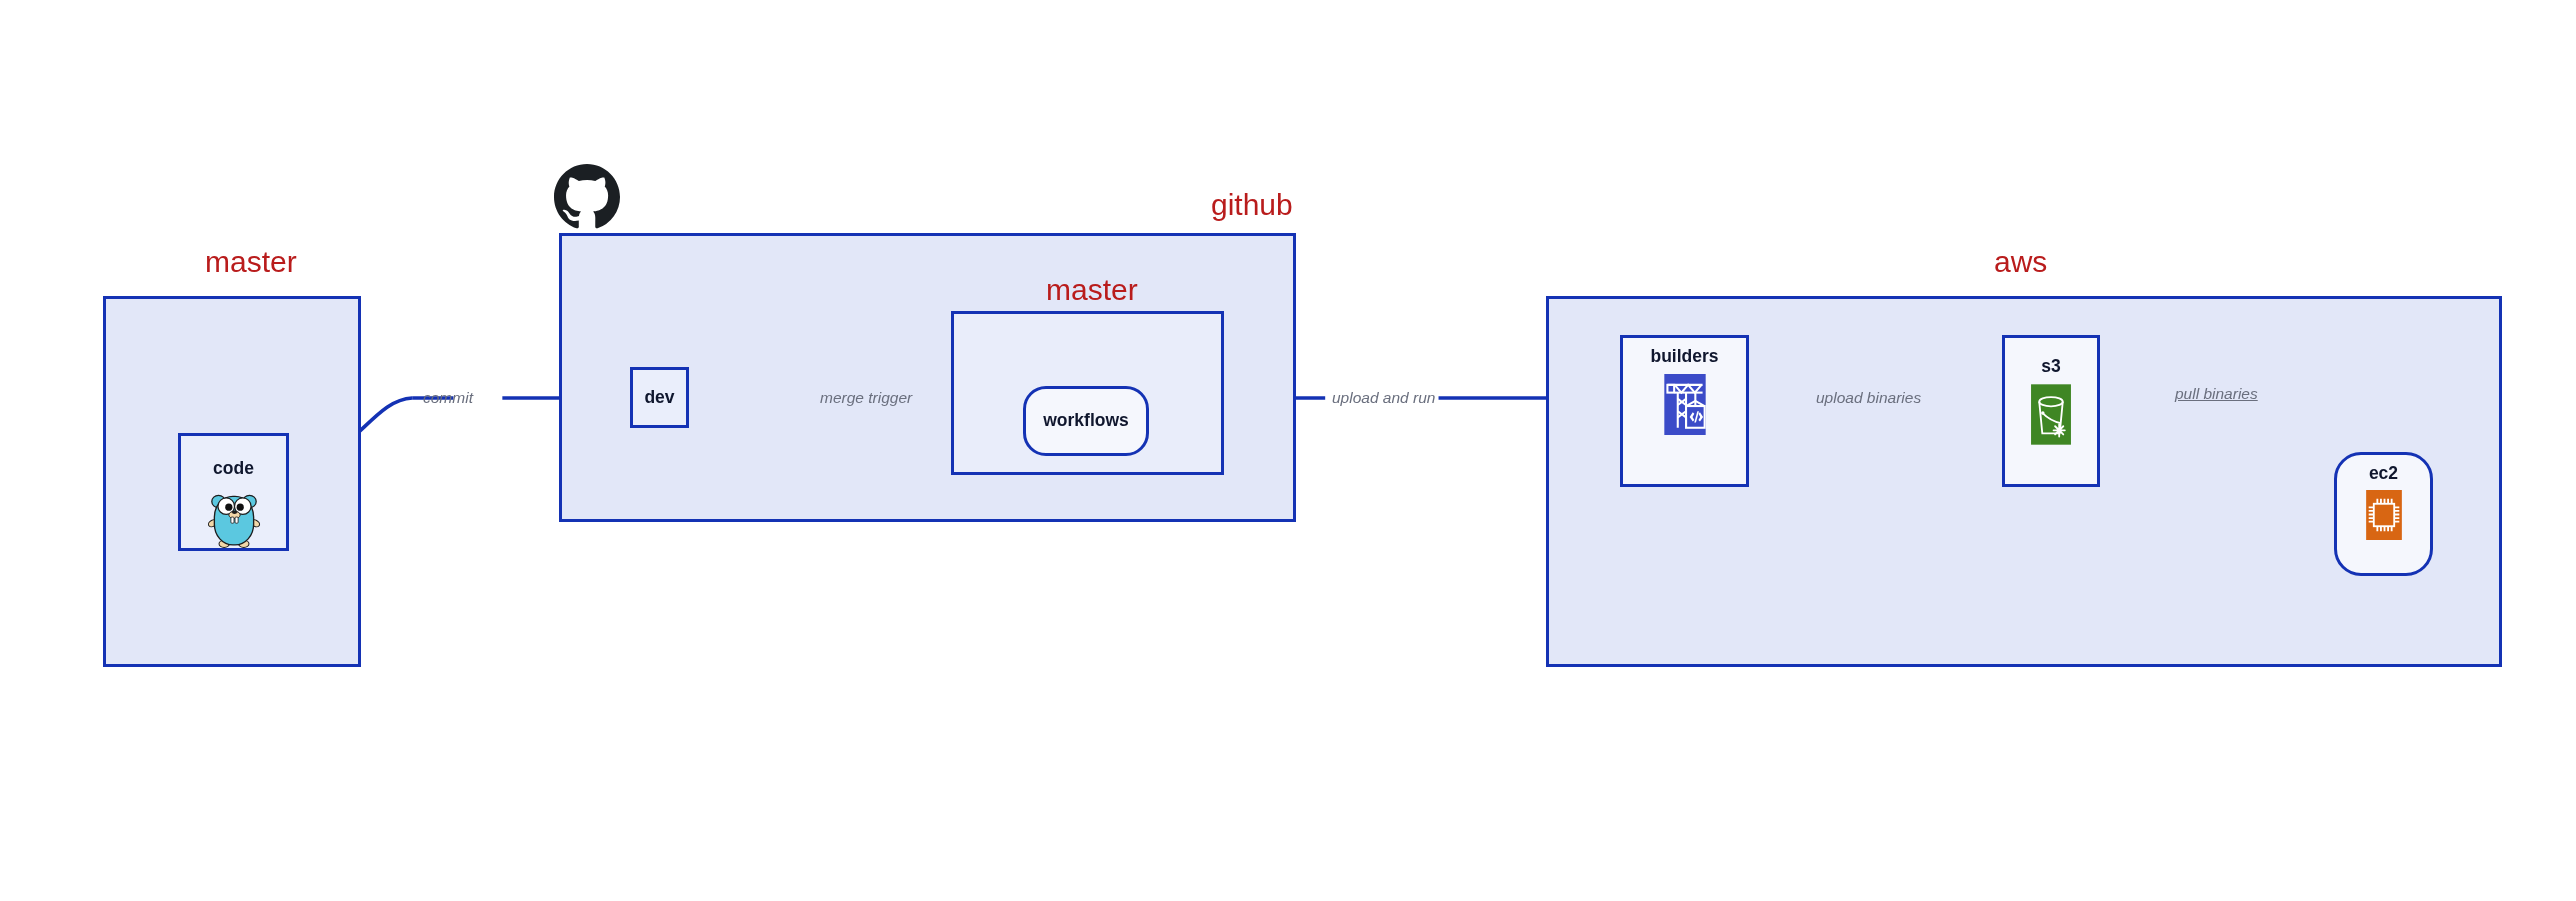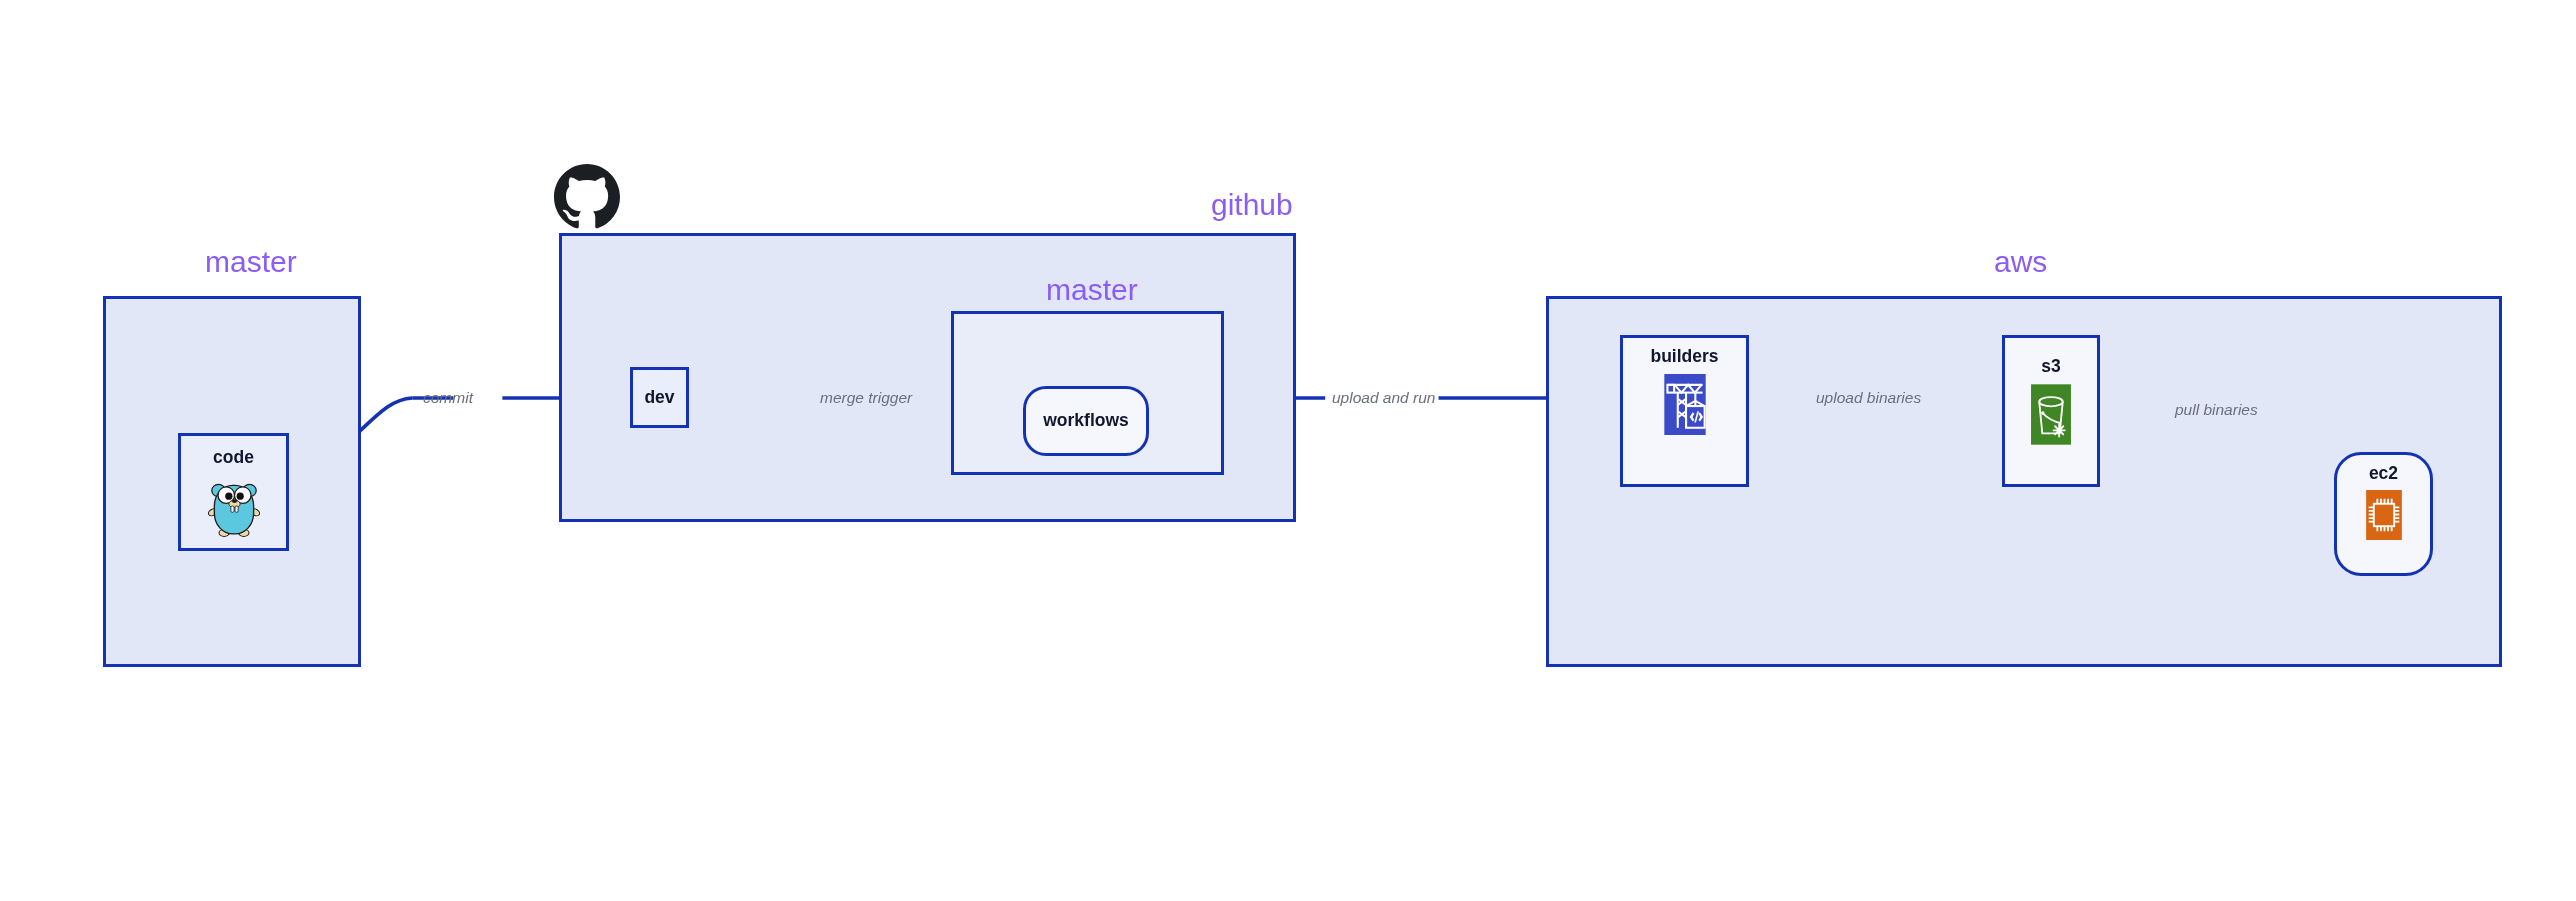--- a/index.html
+++ b/index.html
@@ -23,21 +23,21 @@
     position: absolute;
     box-sizing: border-box;
     background: #e2e7f8;
     border: 3.6px solid #1432b4;
   }
   .group.inner {
     background: #e9edfa;
   }
   .group-label {
     position: absolute;
-    color: #8b5cf6;
+    color: #b91c1c;
     font-size: 30px;
     font-weight: 400;
     white-space: nowrap;
     line-height: 1;
   }
 
   
   .node {
     position: absolute;
     box-sizing: border-box;
@@ -118,21 +118,21 @@
     <path d="M 3718,772 L 3875,772" fill="none" stroke="#1432b4" stroke-width="7" marker-end="url(#arrowhead)"></path>
 
     <path d="M 4075,772 C 4140,772 4180,800 4215,812" fill="none" stroke="#1432b4" stroke-width="7"></path>
     <path d="M 4382,815 C 4450,840 4510,890 4578,942" fill="none" stroke="#1432b4" stroke-width="7" marker-end="url(#arrowhead)"></path>
   </svg>
 
   <div class="group-label" style="left:205px; top:247px;">master</div>
 
   <div class="group" style="left:103px; top:296px; width:258px; height:371px;"></div>
 
-  <div class="node" style="left:178px; top:433px; width:111px; height:118px; padding-top:13px;">
+  <div class="node" style="left:178px; top:433px; width:111px; height:118px; padding-top:24px;">
     <span class="node-label">code</span>
 
     <svg class="icon-svg" width="58" height="63" viewBox="0 0 112 122" style="margin-top:7.2px;">
 
       <ellipse cx="26" cy="32" rx="13" ry="12" fill="#5bc8e0" stroke="#1d1d1d" stroke-width="2.4"></ellipse>
       <ellipse cx="86" cy="32" rx="13" ry="12" fill="#5bc8e0" stroke="#1d1d1d" stroke-width="2.4"></ellipse>
 
       <ellipse cx="15" cy="74" rx="9" ry="6" fill="#f2d7a8" stroke="#1d1d1d" stroke-width="2" transform="rotate(-28 15 74)"></ellipse>
       <ellipse cx="97" cy="74" rx="9" ry="6" fill="#f2d7a8" stroke="#1d1d1d" stroke-width="2" transform="rotate(28 97 74)"></ellipse>
 
@@ -247,17 +247,17 @@
   </div>
 
   <div class="edge-label" style="left:423px; top:390px;">commit</div>
 
   <div class="edge-label" style="left:820px; top:390px;">merge trigger</div>
 
   <div class="edge-label" style="left:1332px; top:390px;">upload and run</div>
 
   <div class="edge-label" style="left:1816px; top:390px;">upload binaries</div>
 
-  <div class="edge-label" style="left:2175px; top:402px;">pull binaries</div>
+  <div class="edge-label" style="left:2175px; top:386px;text-decoration:underline;">pull binaries</div>
 
 
 </div>
 
 
 </body></html>

